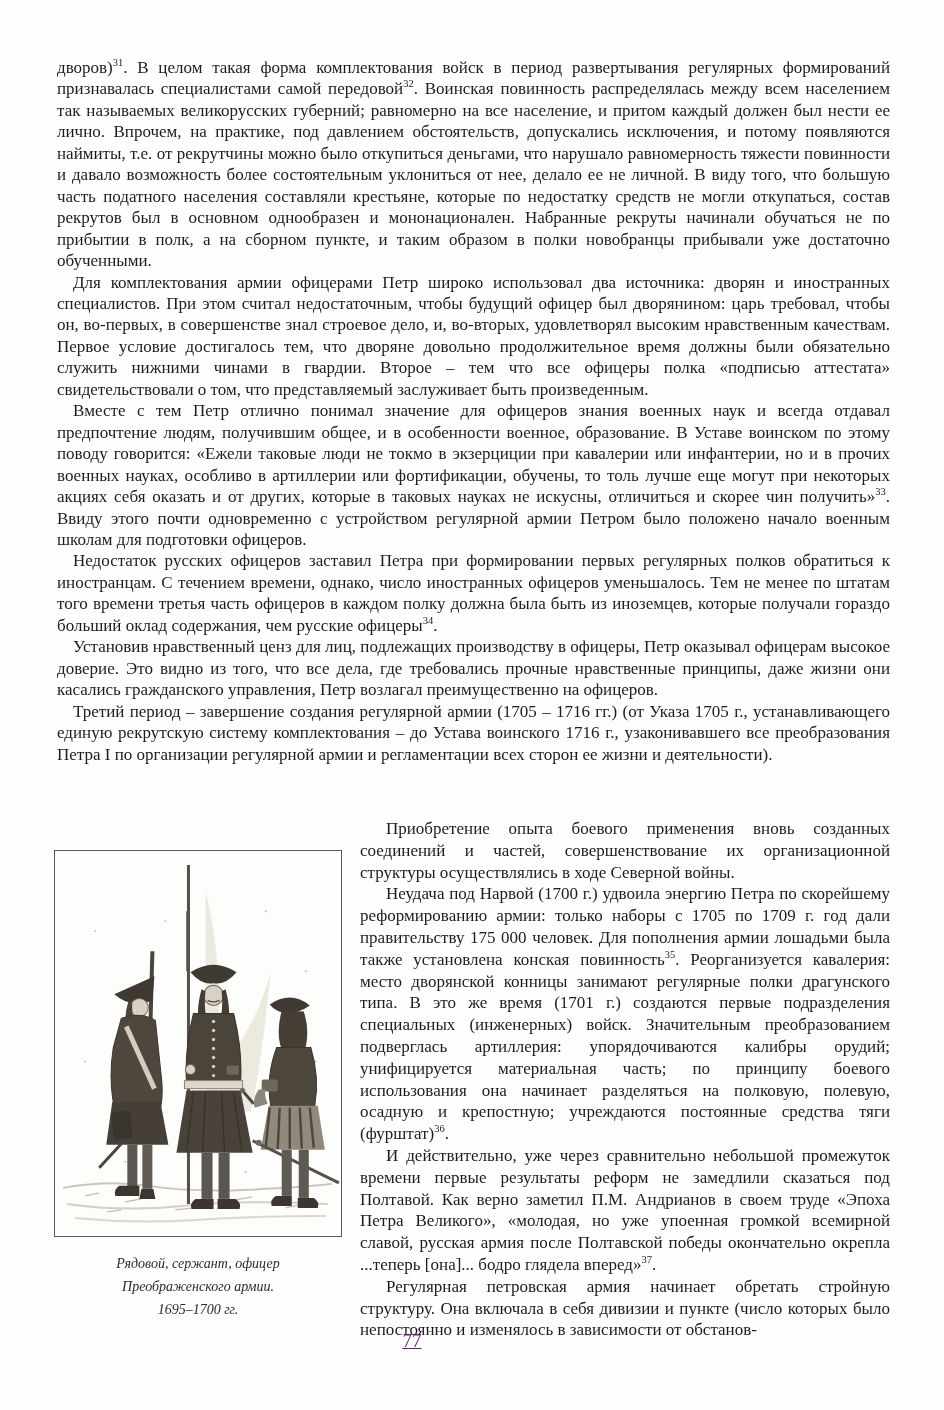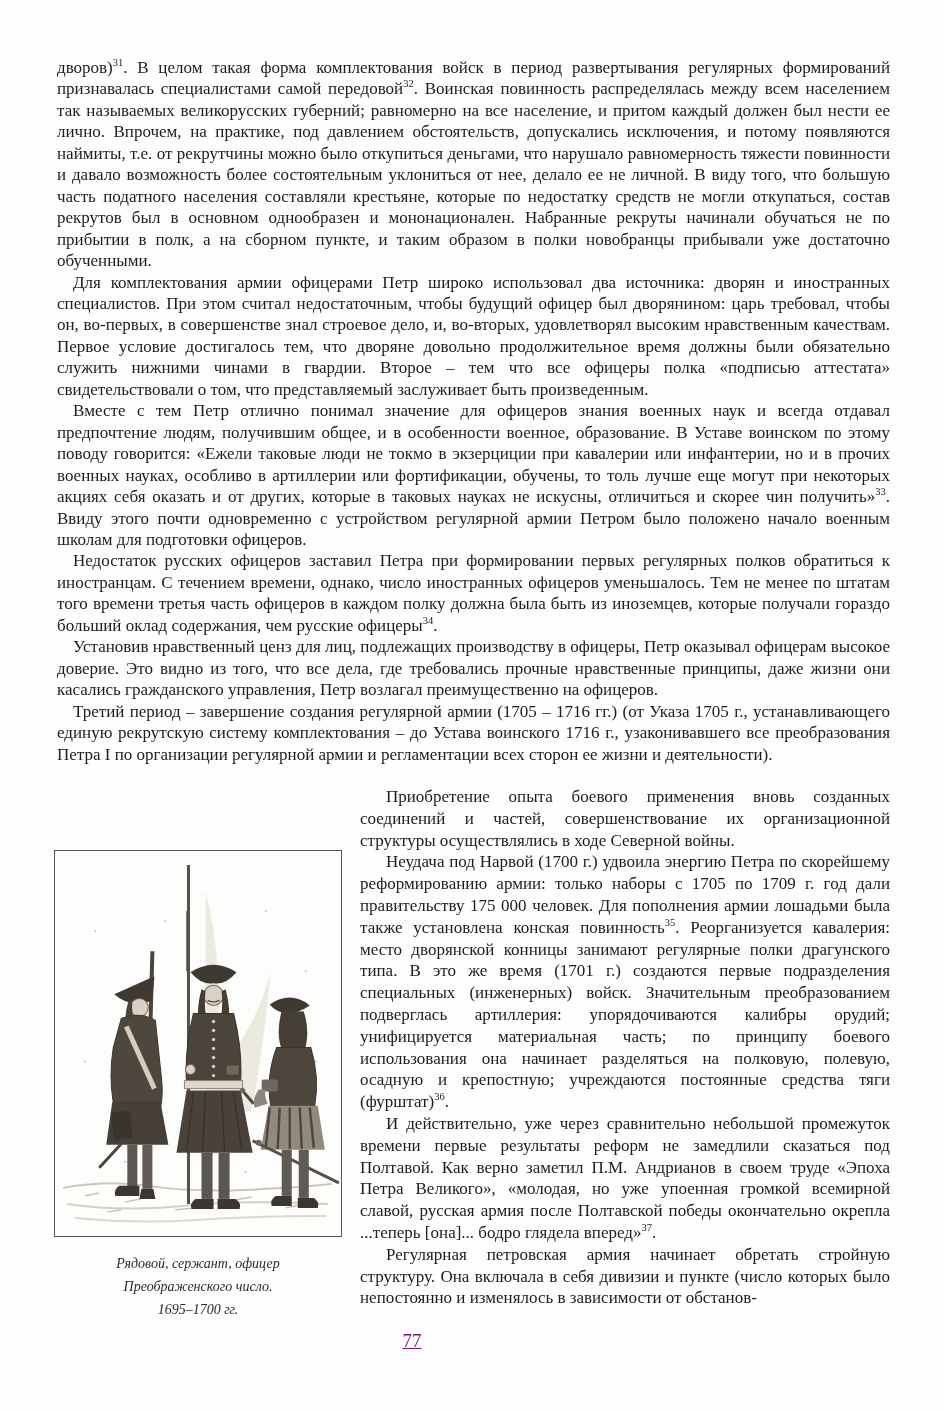--- a/index.html
+++ b/index.html
@@ -14,21 +14,21 @@
     overflow:hidden;
   }
   .main-text {
     position:absolute; left:57px; top:57px; width:833px;
     font-size:17px; line-height:21.45px;
     text-align:justify;
   }
   .main-text p { margin:0; text-indent:16px; }
   .main-text p.flush { text-indent:0; }
   .right-col {
-    position:absolute; left:360px; top:786px; width:530px;
+    position:absolute; left:360px; top:818px; width:530px;
     font-size:17px; line-height:21.8px;
     text-align:justify;
   }
   .right-col p { margin:0; text-indent:26px; }
   sup { font-size:10.5px; line-height:0; vertical-align:super; }
   .figure-box {
     position:absolute; left:54px; top:850px; width:288px; height:387px;
     border:1.5px solid #585858;
     background:#fdfdfb;
     box-sizing:border-box;
@@ -162,21 +162,21 @@
           <circle cx="110" cy="70" r="1"></circle>
           <circle cx="190" cy="320" r="1"></circle>
         <circle cx="70" cy="310" r="1"></circle>
           <circle cx="260" cy="210" r="1"></circle>
       </g>
     </svg>
   </div>
 
   <div class="figure-caption">
     <div>Рядовой, сержант, офицер</div>
-    <div>Преображенского число.</div>
+    <div>Преображенского армии.</div>
     <div>1695–1700 гг.</div>
   </div>
 
   <div class="right-col">
       <p>Приобретение опыта боевого применения вновь созданных соединений и частей, совершенствование их организационной структуры осуществлялись в ходе Северной войны.</p>
       <p>Неудача под Нарвой (1700 г.) удвоила энергию Петра по скорейшему реформированию армии: только наборы с 1705 по 1709 г. год дали правительству 175 000 человек. Для пополнения армии лошадьми была также установлена  конская повинность<sup>35</sup>. Реорганизуется кавалерия: место дворянской конницы занимают регулярные полки драгунского типа. В это же время (1701 г.) создаются первые подразделения специальных (инженерных) войск. Значительным преобразованием подверглась артиллерия: упорядочиваются калибры орудий; унифицируется материальная часть; по принципу боевого использования она начинает разделяться на полковую, полевую, осадную и крепостную; учреждаются постоянные средства тяги (фурштат)<sup>36</sup>.</p>
       <p>И действительно, уже через сравнительно небольшой промежуток времени первые результаты реформ не замедлили сказаться под Полтавой. Как верно заметил П.М. Андрианов в своем труде «Эпоха Петра Великого», «молодая, но уже упоенная громкой всемирной славой, русская армия после Полтавской победы окончательно окрепла ...теперь [она]... бодро глядела вперед»<sup>37</sup>.</p>
       <p>Регулярная петровская армия начинает обретать стройную структуру. Она включала в себя дивизии и пункте (число которых было непостоянно и изменялось в зависимости от обстанов-</p>
     </div>
 

